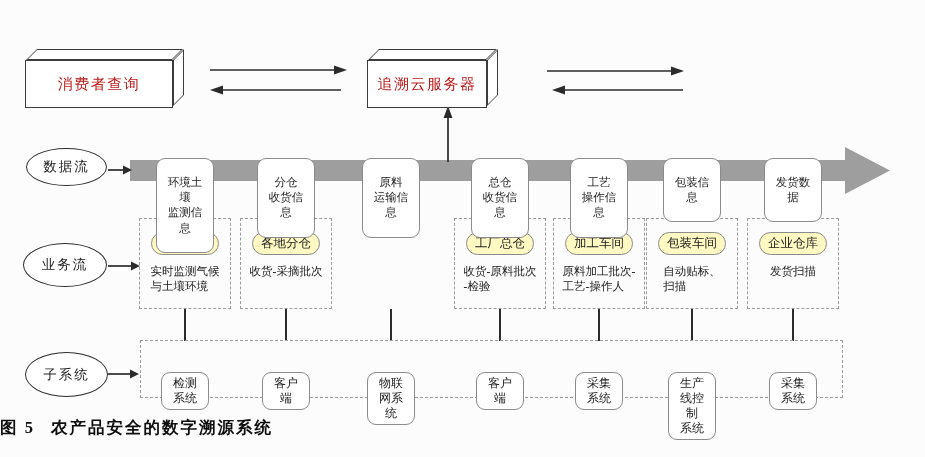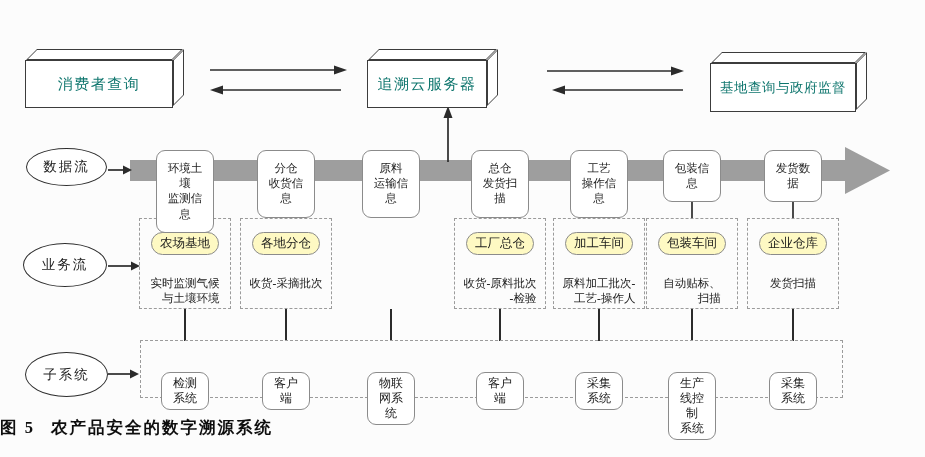--- a/index.html
+++ b/index.html
@@ -15,43 +15,43 @@
   .stage{position:relative;width:925px;height:457px;background:#fcfcfc;overflow:hidden;}
 
   
   .wires{position:absolute;left:0;top:0;width:925px;height:457px;}
   .wires line{stroke:var(--line);stroke-width:1.7;}
   .wires line.thick{stroke-width:2;}
   .wires polygon.head{fill:var(--line);}
   .wires .band-fill{fill:var(--band);}
 
   
-  .box3d{position:absolute;background:#fff;border:1.4px solid #3c3c3c;display:flex;align-items:center;justify-content:center;font-size:15px;letter-spacing:1.5px;color:#0f766e;z-index:4;}
+  .box3d{position:absolute;background:#fff;border:1.4px solid #3c3c3c;display:flex;align-items:center;justify-content:center;font-size:15px;letter-spacing:1.5px;color:#b91c1c;z-index:4;}
   .box3d .face-top{position:absolute;left:0;top:-12px;width:100%;height:11px;background:#fff;border:1.4px solid #3c3c3c;transform:skewX(-45deg);transform-origin:0 100%;}
   .box3d .face-side{position:absolute;top:-1px;right:-12px;width:11px;height:100%;background:#fff;border:1.4px solid #3c3c3c;transform:skewY(-45deg);transform-origin:0 0;}
   .box3d .lbl{position:relative;z-index:2;}
   .box-consumer{left:25px;top:60px;width:148px;height:48px;}
   .box-cloud{left:367px;top:60px;width:120px;height:48px;}
   .box-base{left:710px;top:63px;width:146px;height:49px;font-size:13.5px;letter-spacing:.5px;}
 
   
   .flow-ellipse{position:absolute;border:1.6px solid #2e2e2e;border-radius:50%;background:#fff;display:flex;align-items:center;justify-content:center;font-size:13.5px;letter-spacing:2px;z-index:4;}
   .el-data{left:26px;top:148px;width:81px;height:38px;}
   .el-biz{left:23px;top:243px;width:84px;height:44px;}
   .el-sub{left:25px;top:352px;width:83px;height:45px;}
 
   
   .sub-container{position:absolute;left:140px;top:340px;width:703px;height:58px;border:1.3px dashed var(--dash);z-index:1;}
 
   
   .col{position:absolute;top:0;width:96px;height:457px;z-index:2;}
-  .band-node{position:absolute;top:150px;left:50%;transform:translateX(-50%);min-width:58px;min-height:40px;background:#fff;border:1.3px solid var(--border);border-radius:9px;display:flex;align-items:center;justify-content:center;font-size:11.5px;line-height:1.32;text-align:center;white-space:pre-line;padding:10px 6px;z-index:3;}
+  .band-node{position:absolute;top:158px;left:50%;transform:translateX(-50%);min-width:58px;min-height:40px;background:#fff;border:1.3px solid var(--border);border-radius:9px;display:flex;align-items:center;justify-content:center;font-size:11.5px;line-height:1.32;text-align:center;white-space:pre-line;padding:16px 6px;z-index:3;}
   .biz-box{position:absolute;top:218px;left:50%;transform:translateX(-50%);width:92px;height:91px;border:1.3px dashed var(--dash);display:flex;flex-direction:column;align-items:center;}
   .biz-title{margin-top:13px;border:1.3px solid var(--border);border-radius:12px;background:#fef9c3;padding:2px 8px;font-size:12.5px;white-space:nowrap;}
-  .biz-desc{margin-top:21px;font-size:11.5px;line-height:1.3;text-align:right;white-space:pre-line;}
+  .biz-desc{margin-top:9px;font-size:11.5px;line-height:1.3;text-align:left;white-space:pre-line;}
   .sub-node{position:absolute;top:356px;left:50%;transform:translateX(-50%);background:#fff;border:1.3px solid var(--border);border-radius:9px;padding:3px 9px;font-size:12px;text-align:center;white-space:pre-line;line-height:1.25;display:flex;align-items:center;justify-content:center;min-height:30px;z-index:3;margin-top:16px;}
 
   .c1{left:137px;} .c2{left:238px;} .c3{left:343px;} .c4{left:452px;} .c5{left:551px;} .c6{left:644px;} .c7{left:745px;}
 
   
   .caption{position:absolute;top:417px;left:0;width:100%;text-align:left;font-weight:bold;font-size:16.5px;color:#0e0e0e;z-index:4;}
   .caption .pfx{margin-right:16px;letter-spacing:2px;}
   .caption .ttl{letter-spacing:2px;}
 </style>
 </head>
@@ -113,25 +113,20 @@
   <div class="box3d box-consumer">
     <span class="face-top"></span>
     <span class="face-side"></span>
     <span class="lbl">消费者查询</span>
   </div>
   <div class="box3d box-cloud">
     <span class="face-top"></span>
     <span class="face-side"></span>
     <span class="lbl">追溯云服务器</span>
   </div>
-  <div class="box3d box-base">
-    <span class="face-top"></span>
-    <span class="face-side"></span>
-    <span class="lbl">基地查询与政府监督</span>
-  </div>
 
   <div class="flow-ellipse el-data">
       <span>数据流</span>
     </div>
   <div class="flow-ellipse el-biz">
       <span>业务流</span>
     </div>
   <div class="flow-ellipse el-sub">
       <span>子系统</span>
     </div>
@@ -158,21 +153,21 @@
   </div>
 
   <div class="col c3">
     <div class="band-node">原料
 运输信息</div>
     <div class="sub-node">物联网系统</div>
   </div>
 
   <div class="col c4">
     <div class="band-node">总仓
-发货扫描</div>
+收货信息</div>
     <div class="biz-box">
       <div class="biz-title">工厂总仓</div>
       <div class="biz-desc">收货-原料批次
 -检验</div>
     </div>
     <div class="sub-node">客户端</div>
   </div>
 
   <div class="col c5">
     <div class="band-node">工艺

